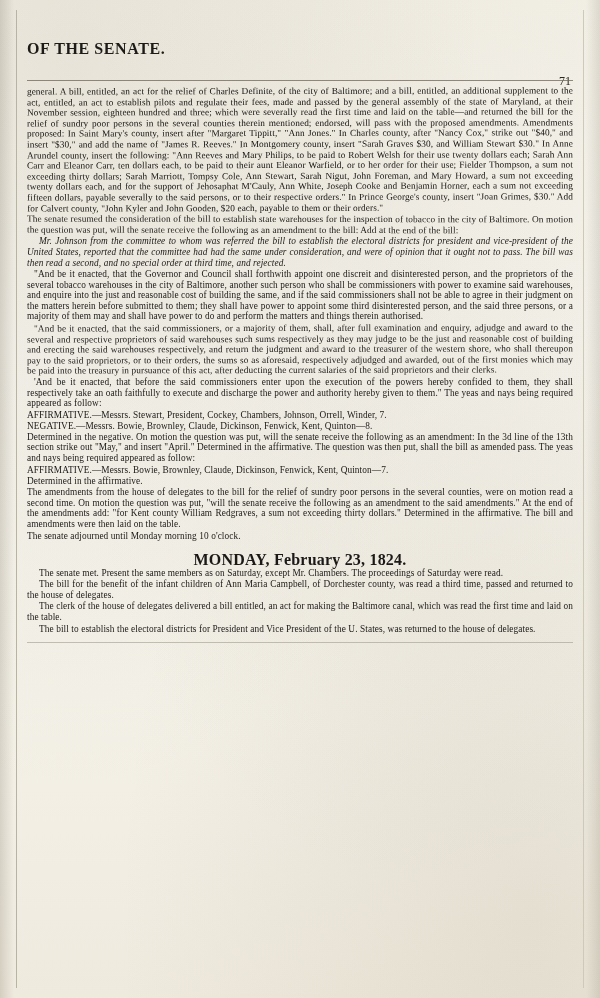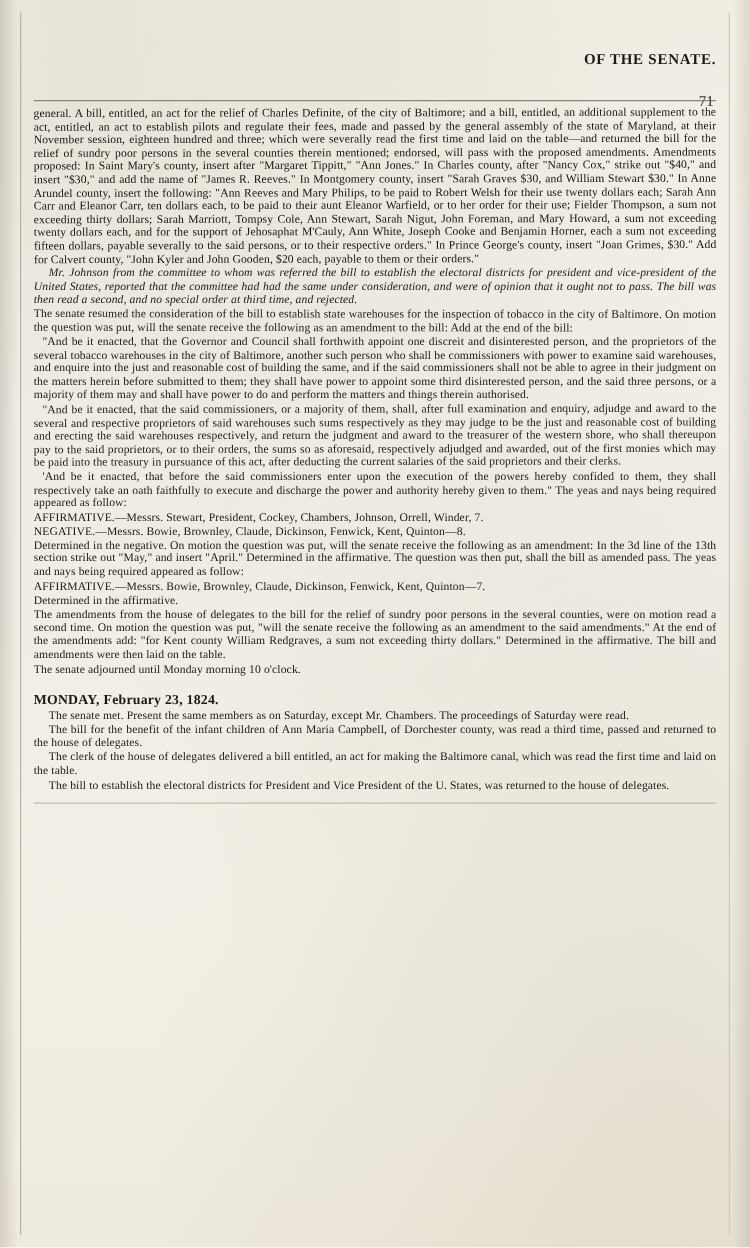--- a/index.html
+++ b/index.html
@@ -42,23 +42,23 @@
     border-right: 1px solid #cfc9b8;
     box-sizing: border-box;
     padding: 0 10px;
   }
   .header-row {
     position: relative;
     height: 34px;
     margin-top: 30px;
   }
   .running-head {
-    text-align: right;
+    text-align: left;
     font-weight: bold;
-    font-size: 12px;
+    font-size: 16px;
     letter-spacing: 0.6px;
     color: #1d1b18;
     font-family: "Liberation Serif", serif;
   }
   .folio {
     position: absolute;
     right: 2px;
     top: 2px;
     font-size: 12px;
     color: #2a2823;
@@ -83,22 +83,22 @@
     text-indent: 0;
   }
   .p.ind {
     text-indent: 12px;
   }
   .p.ind2 {
     text-indent: 7px;
   }
   .it { font-style: italic; }
   .date-head {
-    text-align: left;
-    font-size: 11px;
+    text-align: center;
+    font-size: 16px;
     font-weight: bold;
     margin: 7px 0 2px 0;
     letter-spacing: 0.2px;
   }
   .blk-gap { height: 6px; }
   .tight { margin-bottom: 0.4px; }
   
   .skew-a { transform: rotate(-0.12deg); }
   .skew-b { transform: rotate(0.08deg); }
   .darker { color: #141210; }
@@ -131,22 +131,22 @@
     <div class="header-row">
       <div class="running-head">OF THE SENATE.</div>
       <div class="folio">71</div>
     </div>
 
     <div class="rule"></div>
 
     <div class="col">
 
       <p class="p skew-a darker">general.  A bill, entitled, an act for the relief of Charles Definite, of the city of Baltimore; and a bill, entitled, an additional supplement to the act, entitled, an act to establish pilots and regulate their fees, made and passed by the general assembly of the state of Maryland, at their November session, eighteen hundred and three; which were severally read the first time and laid on the table—and returned the bill for the relief of sundry poor persons in the several counties therein mentioned; endorsed, will pass with the proposed amendments.  Amendments proposed: In Saint Mary's county, insert after "Margaret Tippitt," "Ann Jones."  In Charles county, after "Nancy Cox," strike out "$40," and insert "$30," and add the name of "James R. Reeves."  In Montgomery county, insert "Sarah Graves $30, and William Stewart $30."  In Anne Arundel county, insert the following: "Ann Reeves and Mary Philips, to be paid to Robert Welsh for their use twenty dollars each; Sarah Ann Carr and Eleanor Carr, ten dollars each, to be paid to their aunt Eleanor Warfield, or to her order for their use; Fielder Thompson, a sum not exceeding thirty dollars; Sarah Marriott, Tompsy Cole, Ann Stewart, Sarah Nigut, John Foreman, and Mary Howard, a sum not exceeding twenty dollars each, and for the support of Jehosaphat M'Cauly, Ann White, Joseph Cooke and Benjamin Horner, each a sum not exceeding fifteen dollars, payable severally to the said persons, or to their respective orders."  In Prince George's county, insert "Joan Grimes, $30."  Add for Calvert county, "John Kyler and John Gooden, $20 each, payable to them or their orders."</p>
+      <p class="p skew-b">The senate resumed the consideration of the bill to establish state warehouses for the inspection of tobacco in the city of Baltimore.  On motion the question was put, will the senate receive the following as an amendment to the bill:  Add at the end of the bill:</p>
       <p class="p ind it">Mr. Johnson from the committee to whom was referred the bill to establish the electoral districts for president and vice-president of the United States, reported that the committee had had the same under consideration, and were of opinion that it ought not to pass.  The bill was then read a second, and no special order at third time, and rejected.</p>
-      <p class="p skew-b">The senate resumed the consideration of the bill to establish state warehouses for the inspection of tobacco in the city of Baltimore.  On motion the question was put, will the senate receive the following as an amendment to the bill:  Add at the end of the bill:</p>
       <p class="p ind2">"And be it enacted, that the Governor and Council shall forthwith appoint one discreit and disinterested person, and the proprietors of the several tobacco warehouses in the city of Baltimore, another such person who shall be commissioners with power to examine said warehouses, and enquire into the just and reasonable cost of building the same, and if the said commissioners shall not be able to agree in their judgment on the matters herein before submitted to them; they shall have power to appoint some third disinterested person, and the said three persons, or a majority of them may and shall have power to do and perform the matters and things therein authorised.</p>
       <p class="p ind2 skew-a">"And be it enacted, that the said commissioners, or a majority of them, shall, after full examination and enquiry, adjudge and award to the several and respective proprietors of said warehouses such sums respectively as they may judge to be the just and reasonable cost of building and erecting the said warehouses respectively, and return the judgment and award to the treasurer of the western shore, who shall thereupon pay to the said proprietors, or to their orders, the sums so as aforesaid, respectively adjudged and awarded, out of the first monies which may be paid into the treasury in pursuance of this act, after deducting the current salaries of the said proprietors and their clerks.</p>
       <p class="p ind2">'And be it enacted, that before the said commissioners enter upon the execution of the powers hereby confided to them, they shall respectively take an oath faithfully to execute and discharge the power and authority hereby given to them."  The yeas and nays being required appeared as follow:</p>
       <p class="p tight">AFFIRMATIVE.—Messrs. Stewart, President, Cockey, Chambers, Johnson, Orrell, Winder, 7.</p>
       <p class="p tight">NEGATIVE.—Messrs. Bowie, Brownley, Claude, Dickinson, Fenwick, Kent, Quinton—8.</p>
       <p class="p">Determined in the negative.  On motion the question was put, will the senate receive the following as an amendment: In the 3d line of the 13th section strike out "May," and insert "April."  Determined in the affirmative.  The question was then put, shall the bill as amended pass.  The yeas and nays being required appeared as follow:</p>
       <p class="p tight">AFFIRMATIVE.—Messrs. Bowie, Brownley, Claude, Dickinson, Fenwick, Kent, Quinton—7.</p>
       <p class="p">Determined in the affirmative.</p>
       <p class="p">The amendments from the house of delegates to the bill for the relief of sundry poor persons in the several counties, were on motion read a second time.  On motion the question was put, "will the senate receive the following as an amendment to the said amendments."  At the end of the amendments add: "for Kent county  William Redgraves, a sum not exceeding thirty dollars."  Determined in the affirmative.  The bill and amendments were then laid on the table.</p>
       <p class="p">The senate adjourned until Monday morning 10 o'clock.</p>

